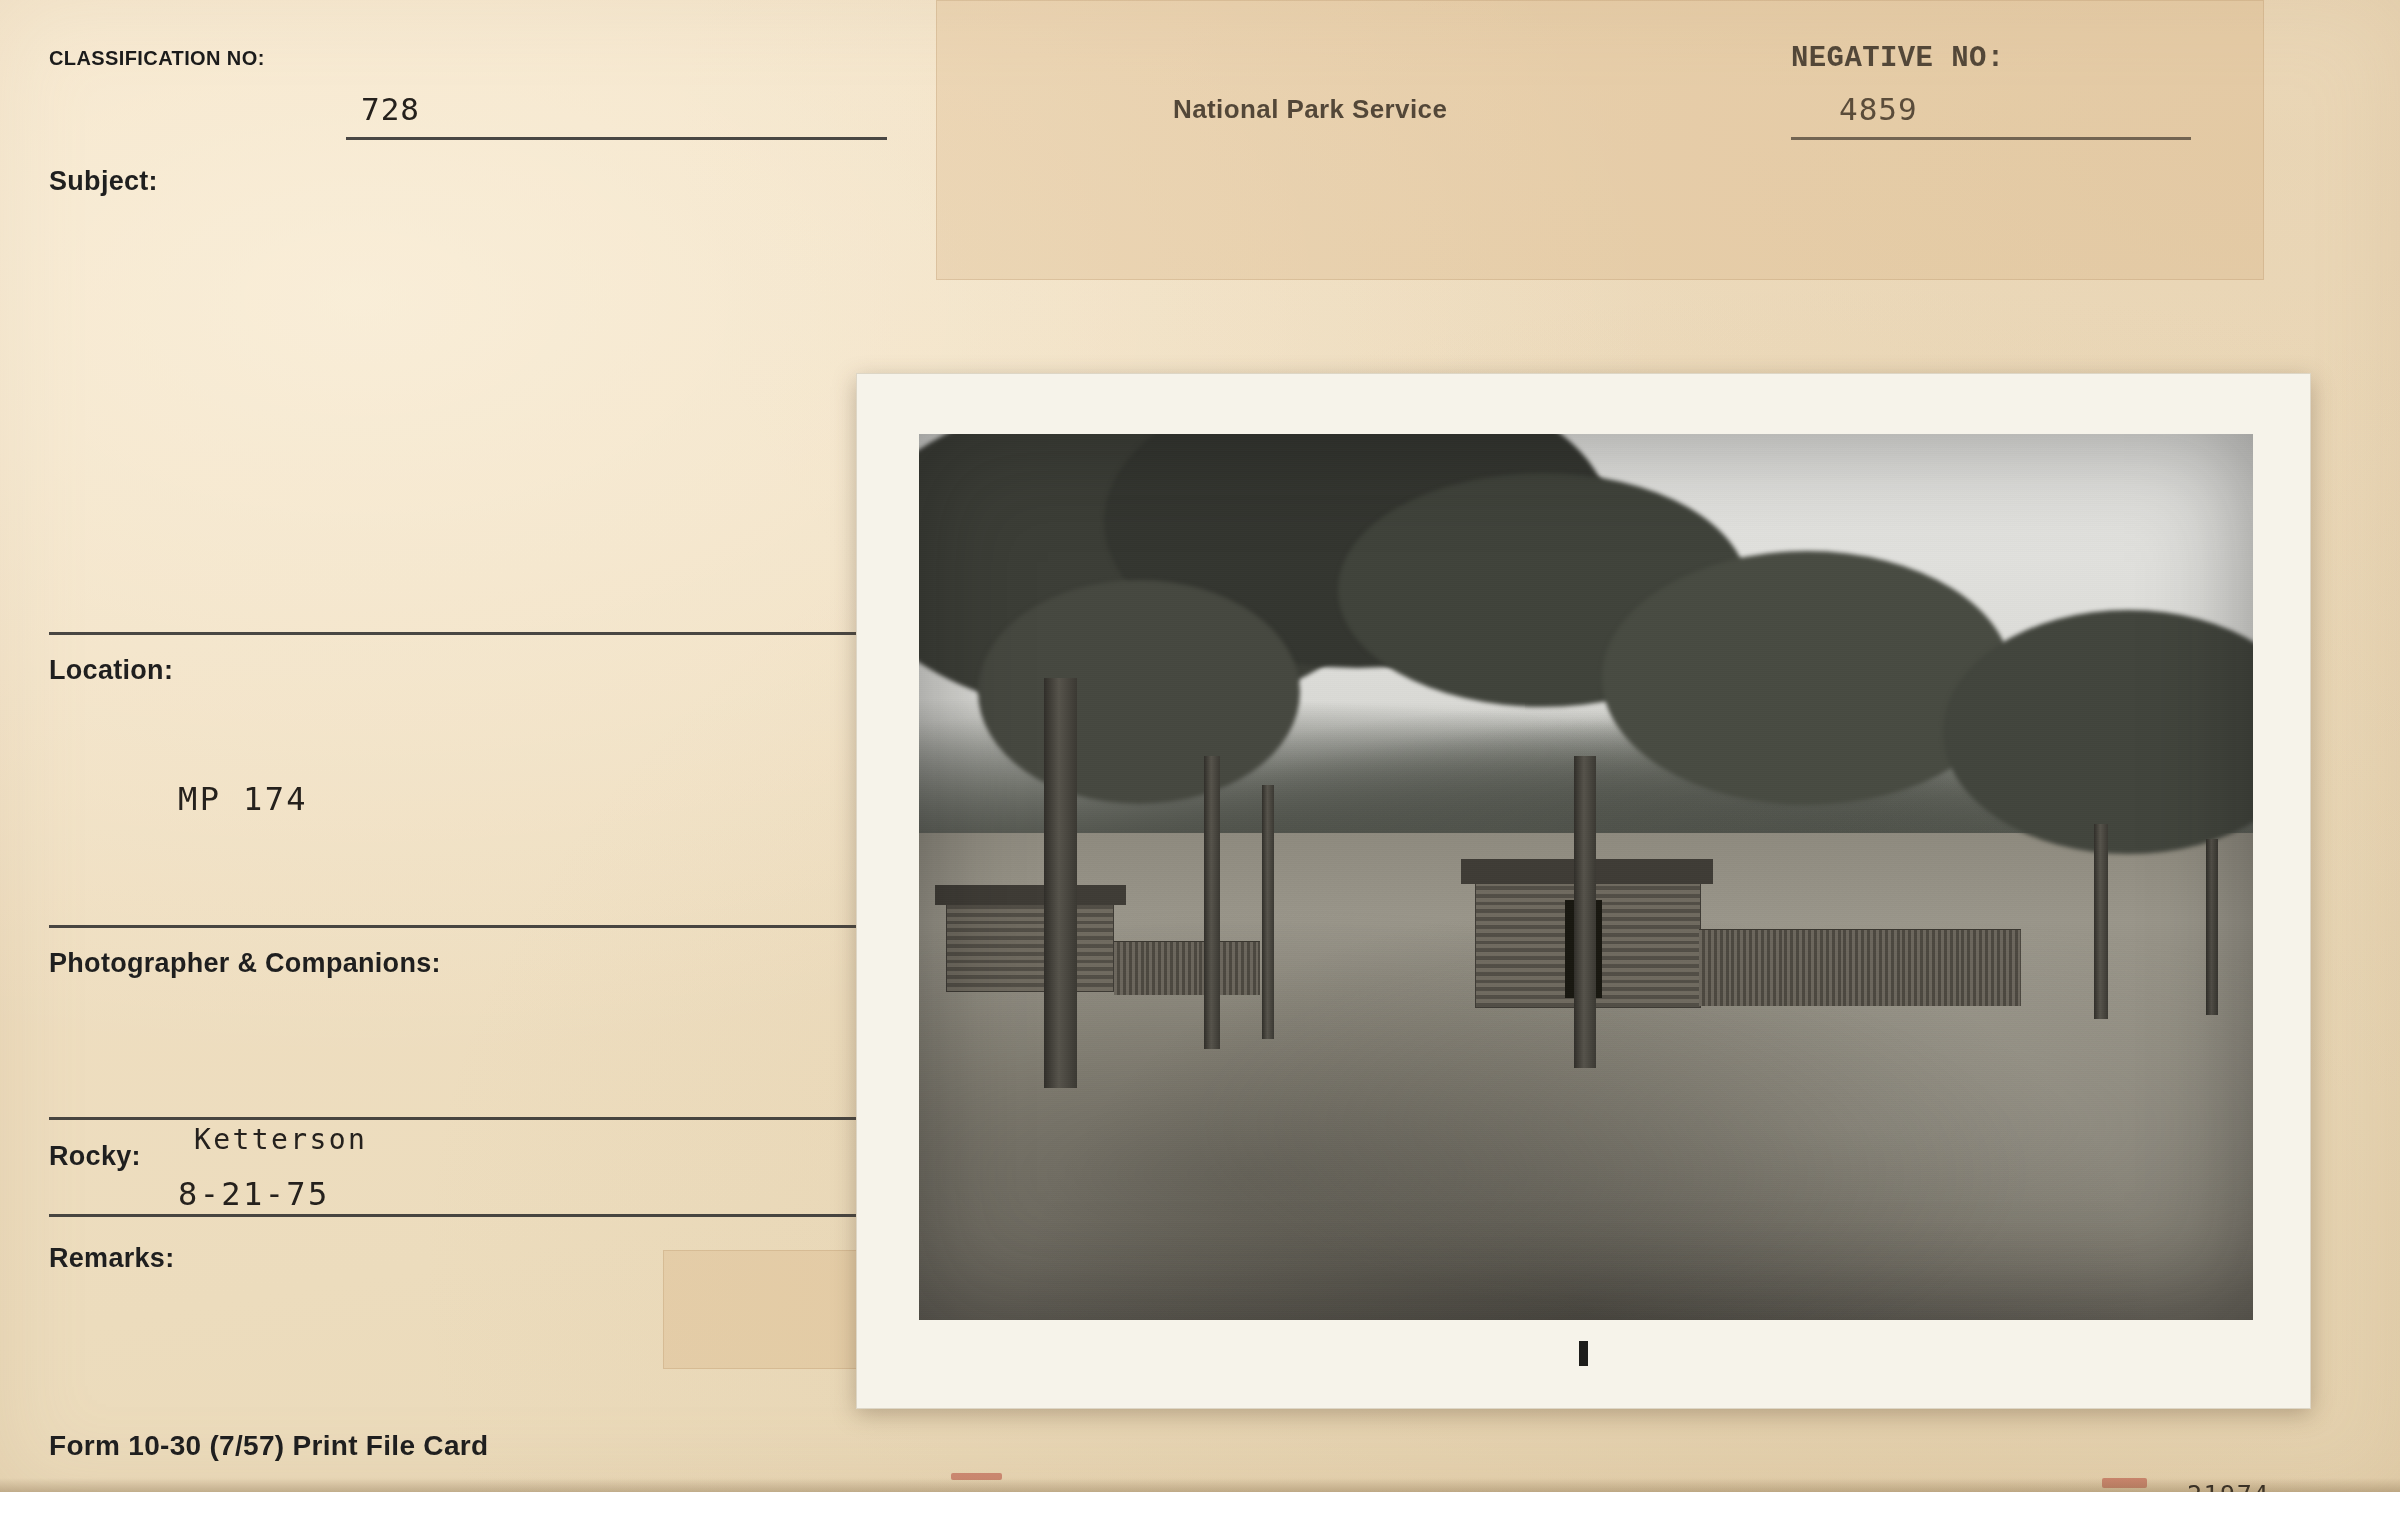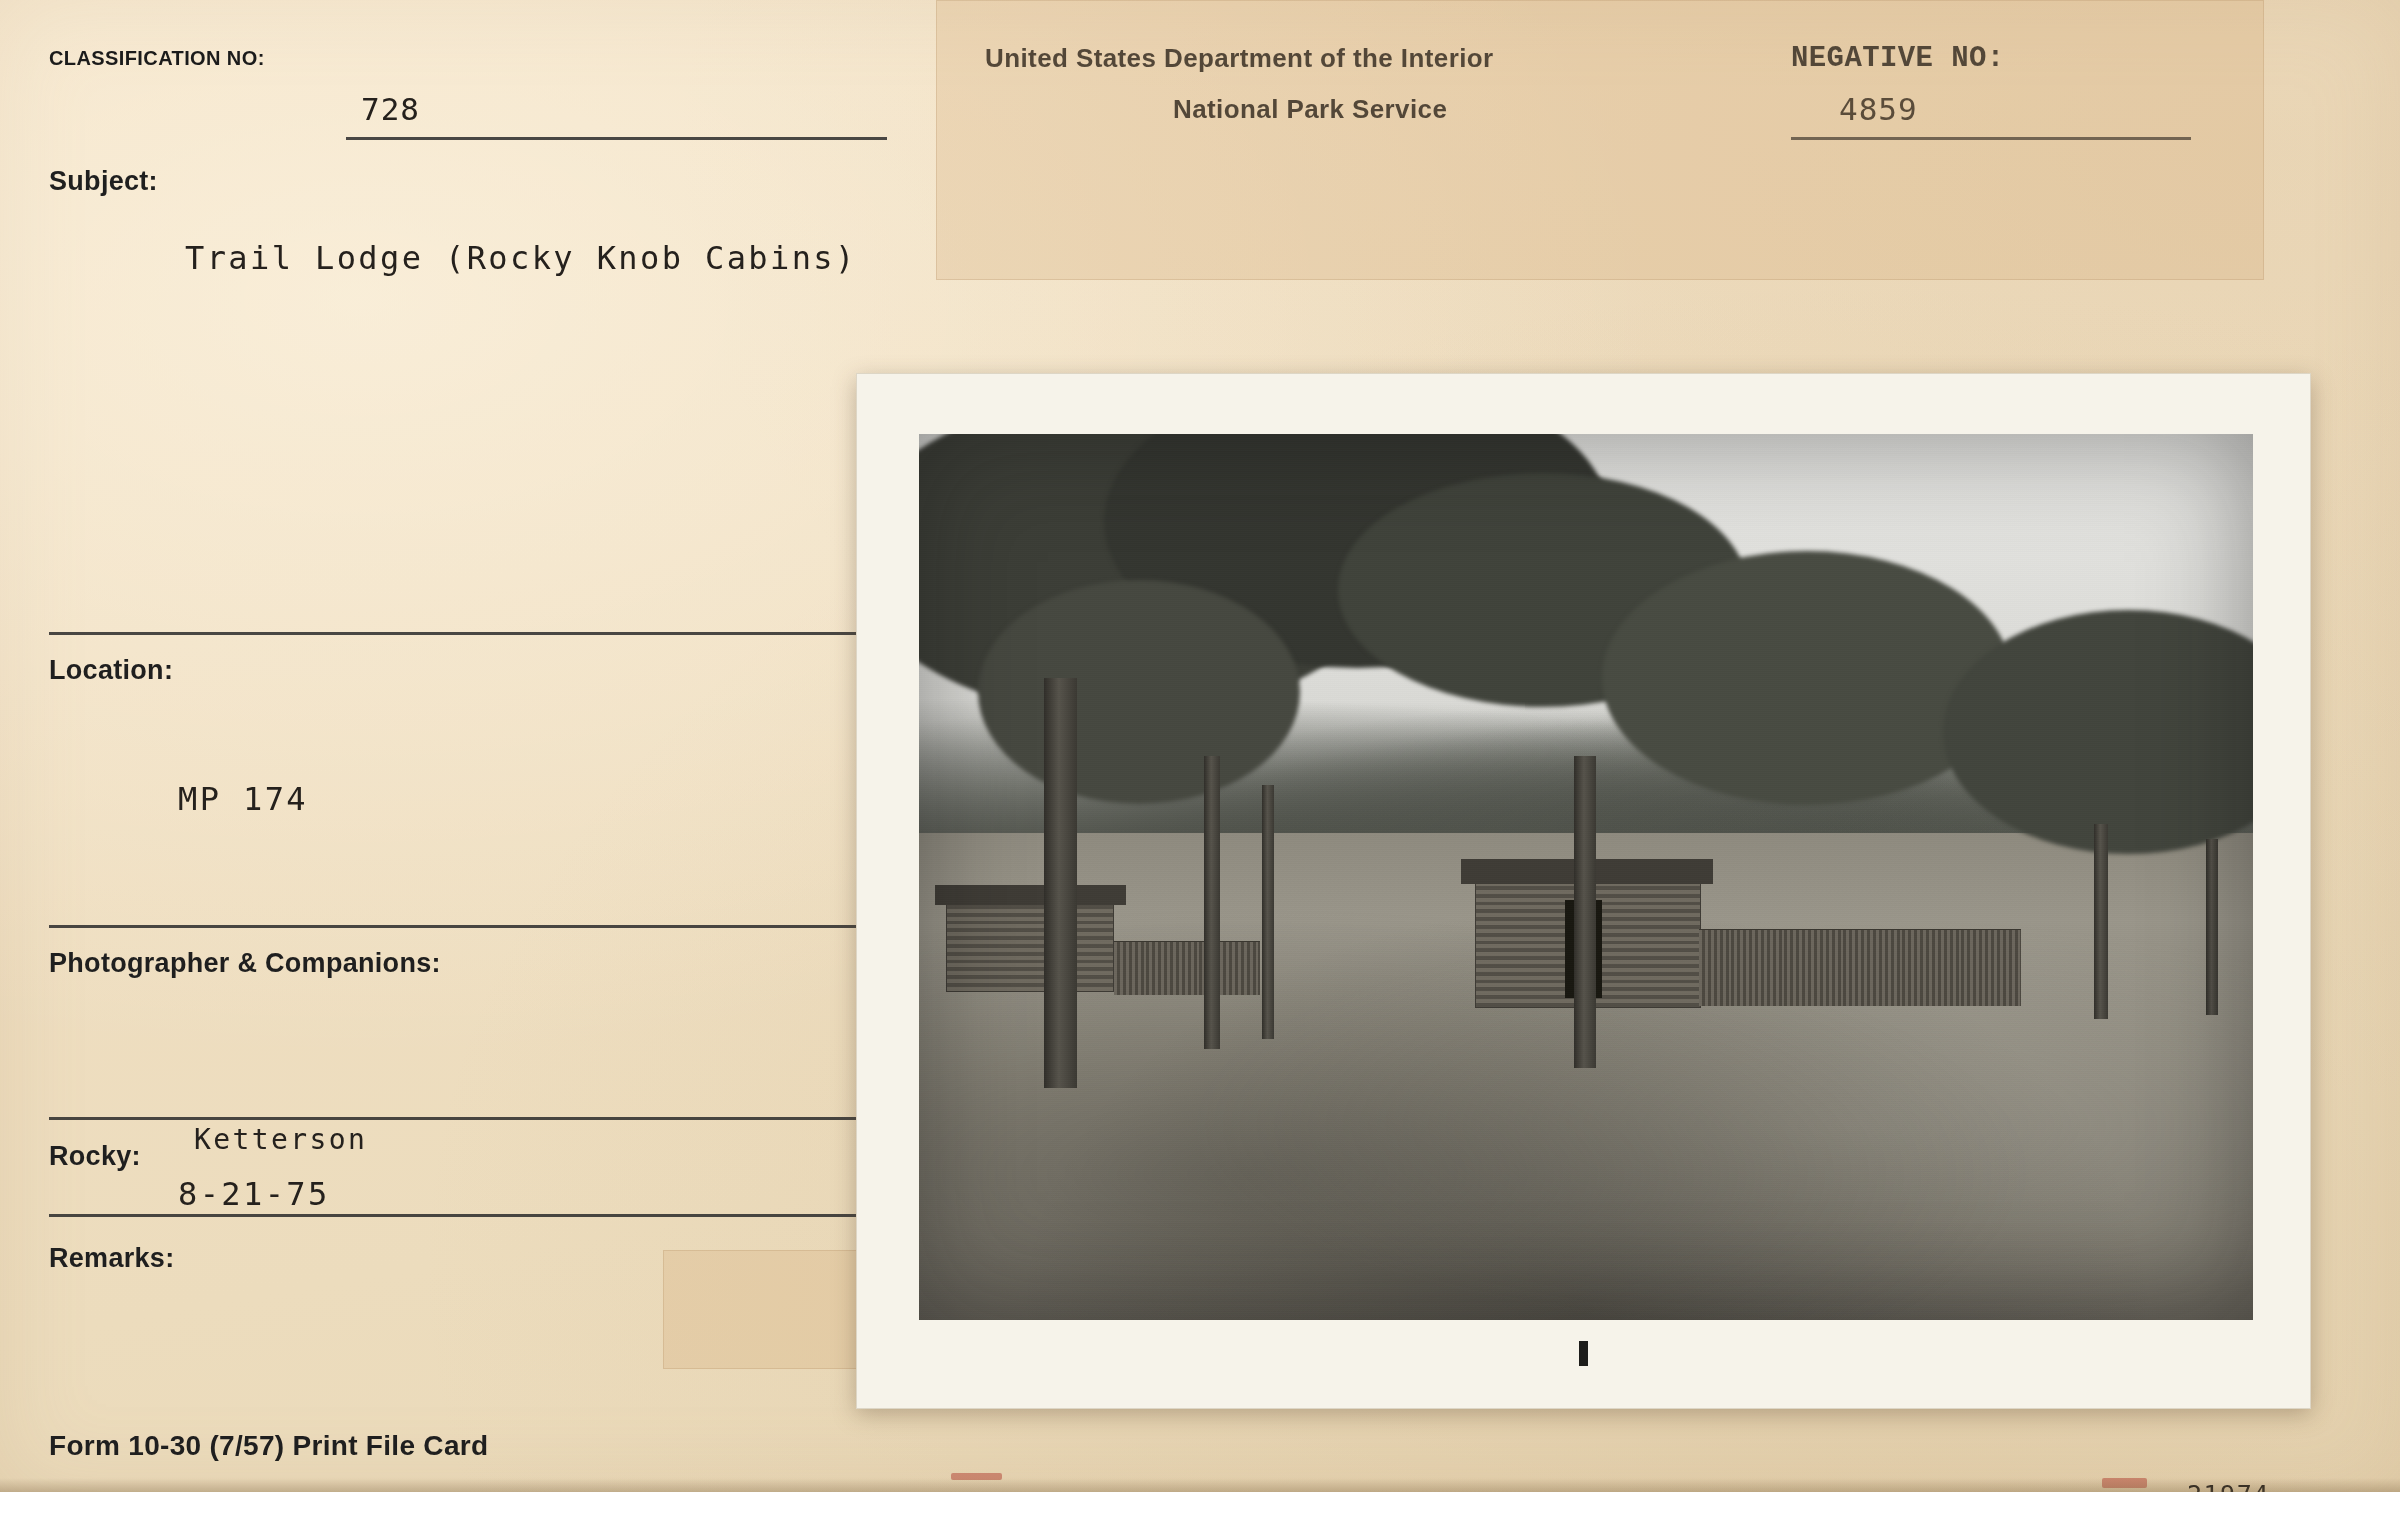--- a/index.html
+++ b/index.html
@@ -252,38 +252,36 @@
     box-shadow: inset 0 0 107px rgba(20,20,18,0.42);
     pointer-events: none;
   }
 </style>
 </head>
 <body>
 
 <div id="card">
 
   <div class="hdr" id="class-label">CLASSIFICATION NO:</div>
-  <div class="hdr" id="dept-line1">United States Department of the Interior</div>
   <div class="hdr" id="dept-line2">National Park Service</div>
   <div class="hdr" id="neg-label">NEGATIVE NO:</div>
 
   <div class="typed" id="class-value">728</div>
   <div class="typed" id="neg-value">4859</div>
 
   <div class="rule" id="rule-class"></div>
   <div class="rule" id="rule-neg"></div>
 
   <div class="field-label" id="subject-label">Subject:</div>
   <div class="field-label" id="location-label">Location:</div>
   <div class="field-label" id="photog-label">Photographer &amp; Companions:</div>
   <div class="field-label" id="date-label">Rocky:</div>
   <div class="field-label" id="remarks-label">Remarks:</div>
   <div class="field-label" id="form-label">Form 10-30 (7/57) Print File Card</div>
 
-  <div class="typed" id="subject-value">Trail Lodge (Rocky Knob Cabins)</div>
   <div class="typed" id="location-value">MP 174</div>
   <div class="typed" id="photog-value">Ketterson</div>
   <div class="typed" id="date-value">8-21-75</div>
   <div class="typed" id="accession-no">21974</div>
 
   <div class="rule" id="rule-subject"></div>
   <div class="rule" id="rule-location"></div>
   <div class="rule" id="rule-photog"></div>
   <div class="rule" id="rule-date"></div>
 

